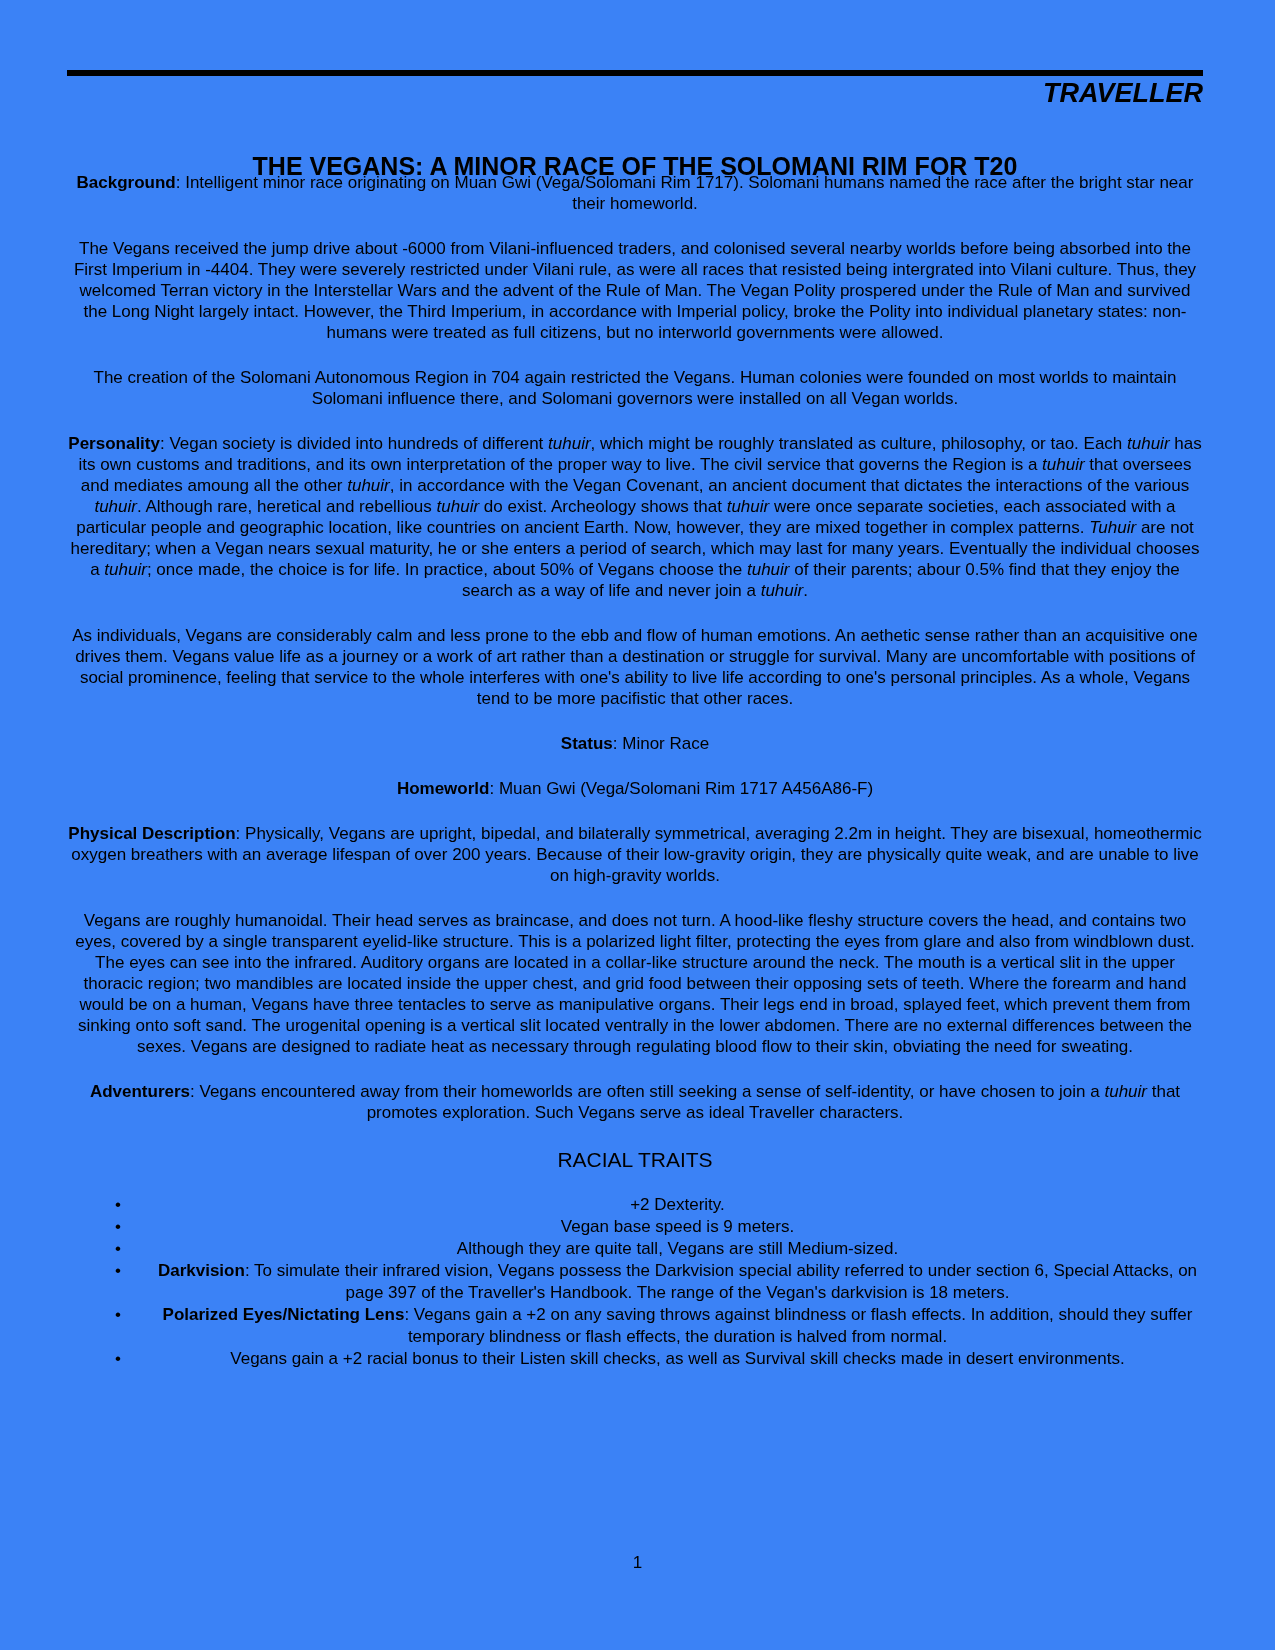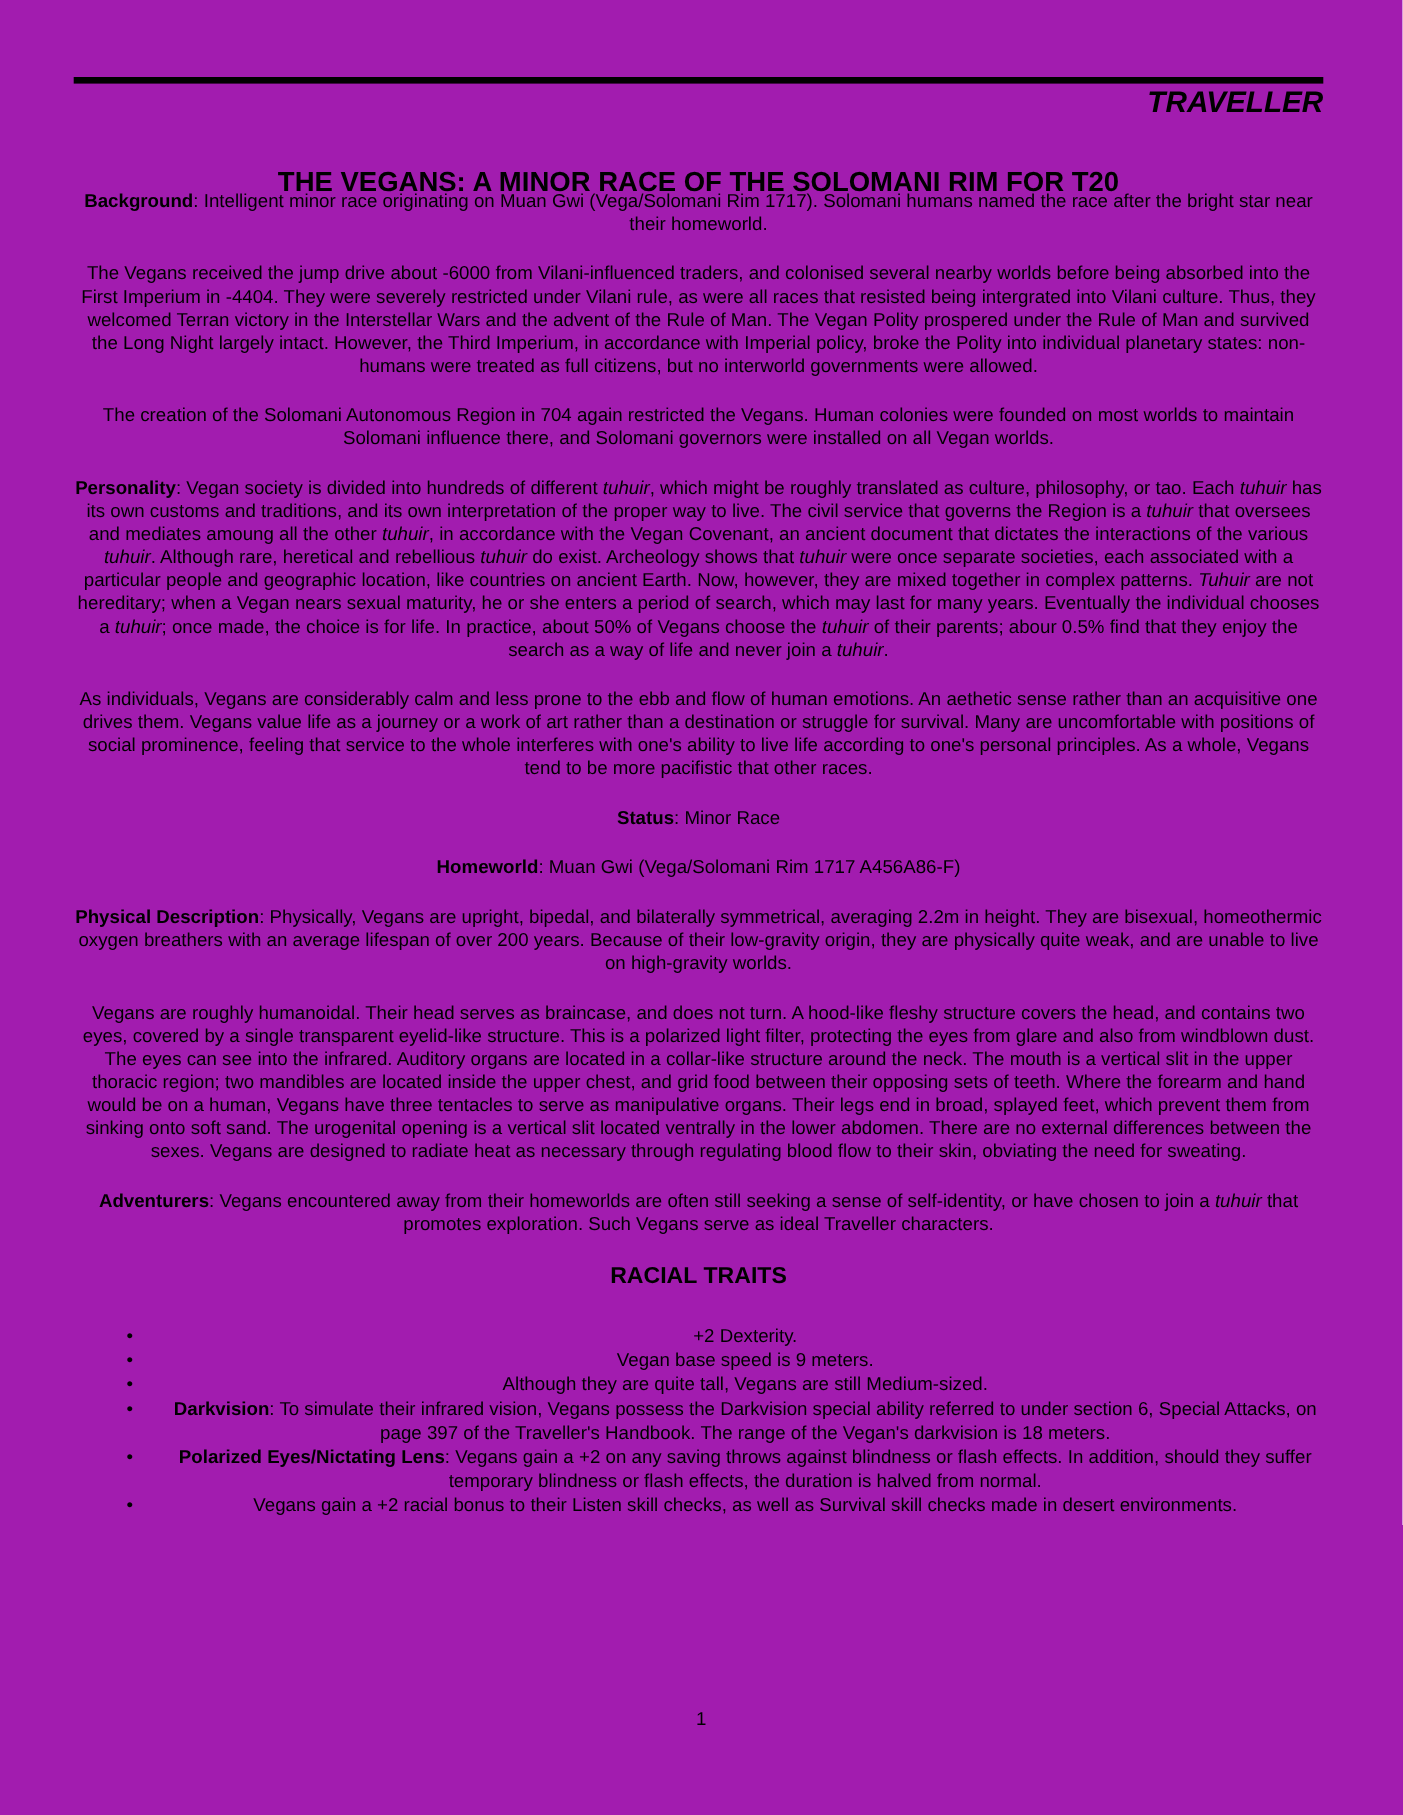--- a/index.html
+++ b/index.html
@@ -1,20 +1,20 @@
 <!DOCTYPE html>
 <html><head>
 <meta charset="utf-8">
 <style>
   html, body { margin: 0; padding: 0; background: #ffffff; }
   .page {
     position: relative;
     width: 1275px;
     height: 1650px;
-    background: #a21caf;
+    background: #3b82f6;
     color: #000000;
     font-family: "Liberation Sans", sans-serif;
     overflow: hidden;
   }
   .rule {
     position: absolute;
     left: 67px; top: 70px;
     width: 1136px; height: 6px;
     background: #000000;
   }
@@ -52,22 +52,22 @@
     left: 67px; top: 172px;
     width: 1136px;
     font-size: 17px;
     line-height: 21px;
     text-align: center;
   }
   .para { margin: 0 0 24px 0; }
   .section-heading {
     font-size: 21px;
     line-height: 25px;
-    font-weight: bold;
-    margin: 4px 0 32px 0;
+    font-weight: normal;
+    margin: 4px 0 22px 0;
   }
   .bullet {
     position: relative;
     padding-left: 85px;
     line-height: 22px;
     margin: 0;
   }
   .bullet .marker {
     position: absolute;
     left: 48px; top: 0;

